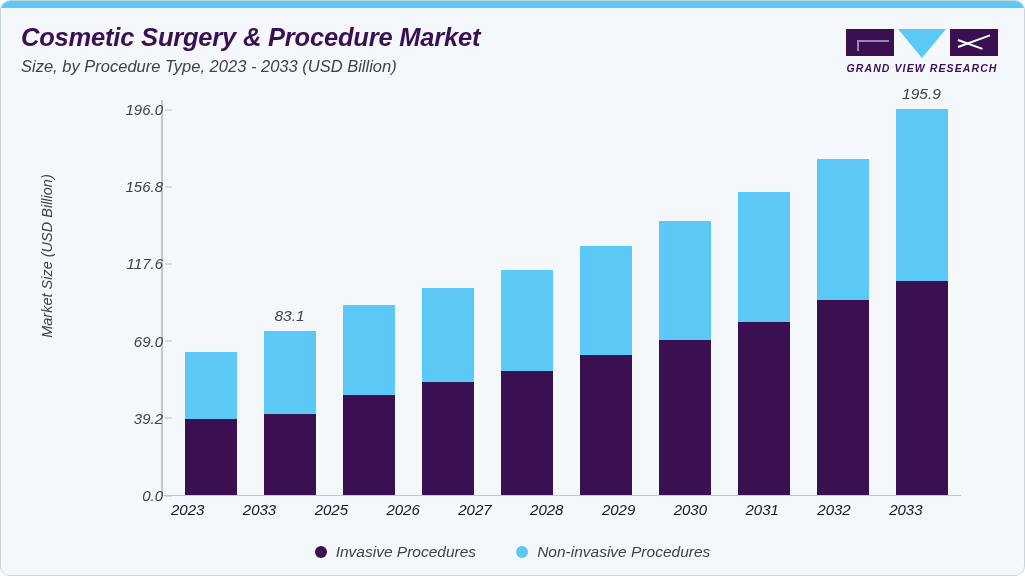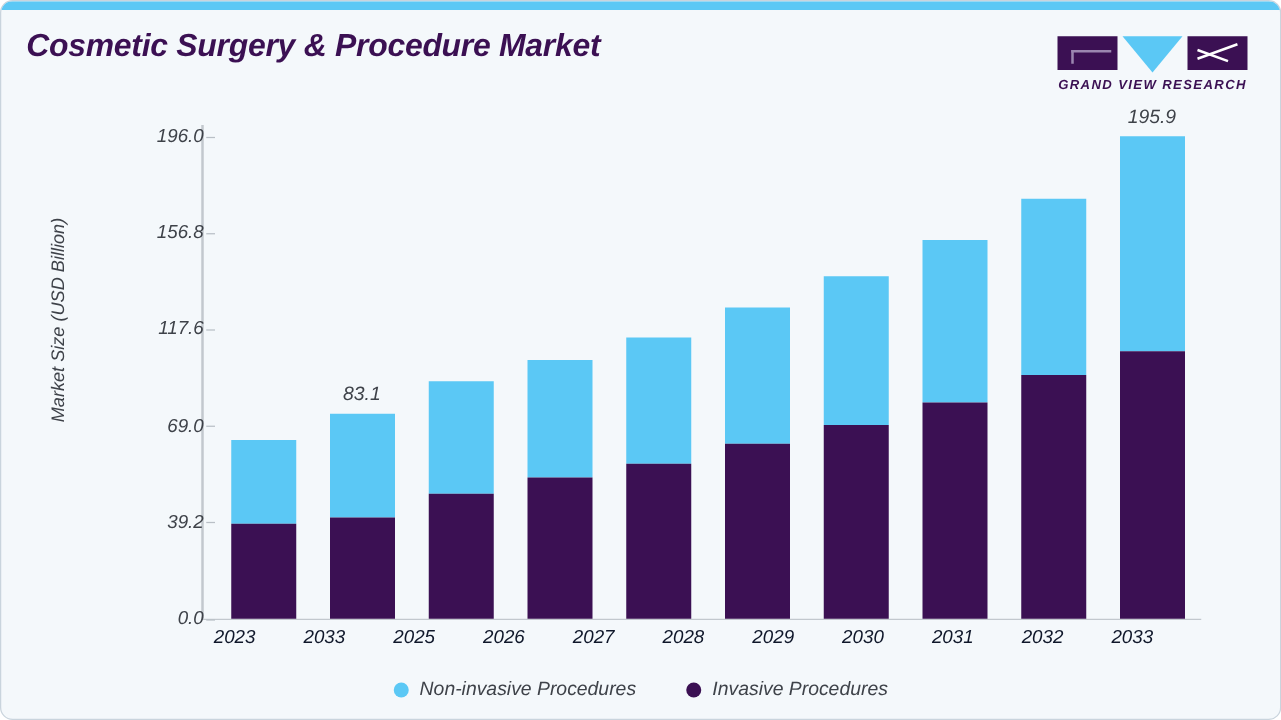--- a/index.html
+++ b/index.html
@@ -254,20 +254,21 @@
   }
 </style>
 </head>
 <body>
 
 <div class="frame">
   <div class="top-accent"></div>
 
   <div class="header">
     <h1 class="title">Cosmetic Surgery &amp; Procedure Market</h1>
+    <p class="subtitle">Size, by Procedure Type, 2023 - 2033 (USD Billion)</p>
 
     <div class="logo">
       <div class="logo-marks">
         <span class="logo-box logo-box-1"></span>
         <span class="logo-tri"></span>
         <span class="logo-box logo-box-3"></span>
       </div>
       <div class="logo-text">GRAND VIEW RESEARCH</div>
     </div>
   </div>
@@ -362,21 +363,21 @@
         <div class="xtick">2029</div>
         <div class="xtick">2030</div>
         <div class="xtick">2031</div>
         <div class="xtick">2032</div>
         <div class="xtick">2033</div>
       </div>
   </div>
 
   <div class="legend" id="legend">
       <div class="legend-item">
+        <span class="legend-dot" style="background: rgb(59, 16, 83);"></span>
+        <span>Invasive Procedures</span>
+      </div>
+      <div class="legend-item">
         <span class="legend-dot" style="background: rgb(91, 200, 245);"></span>
         <span>Non-invasive Procedures</span>
       </div>
-      <div class="legend-item">
-        <span class="legend-dot" style="background: rgb(59, 16, 83);"></span>
-        <span>Invasive Procedures</span>
-      </div>
     </div>
 </div>
 
 </body></html>

